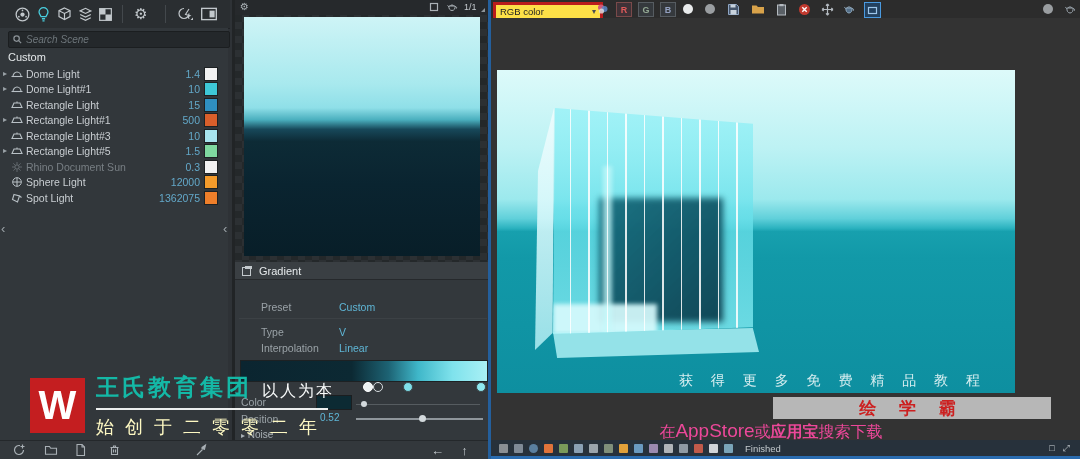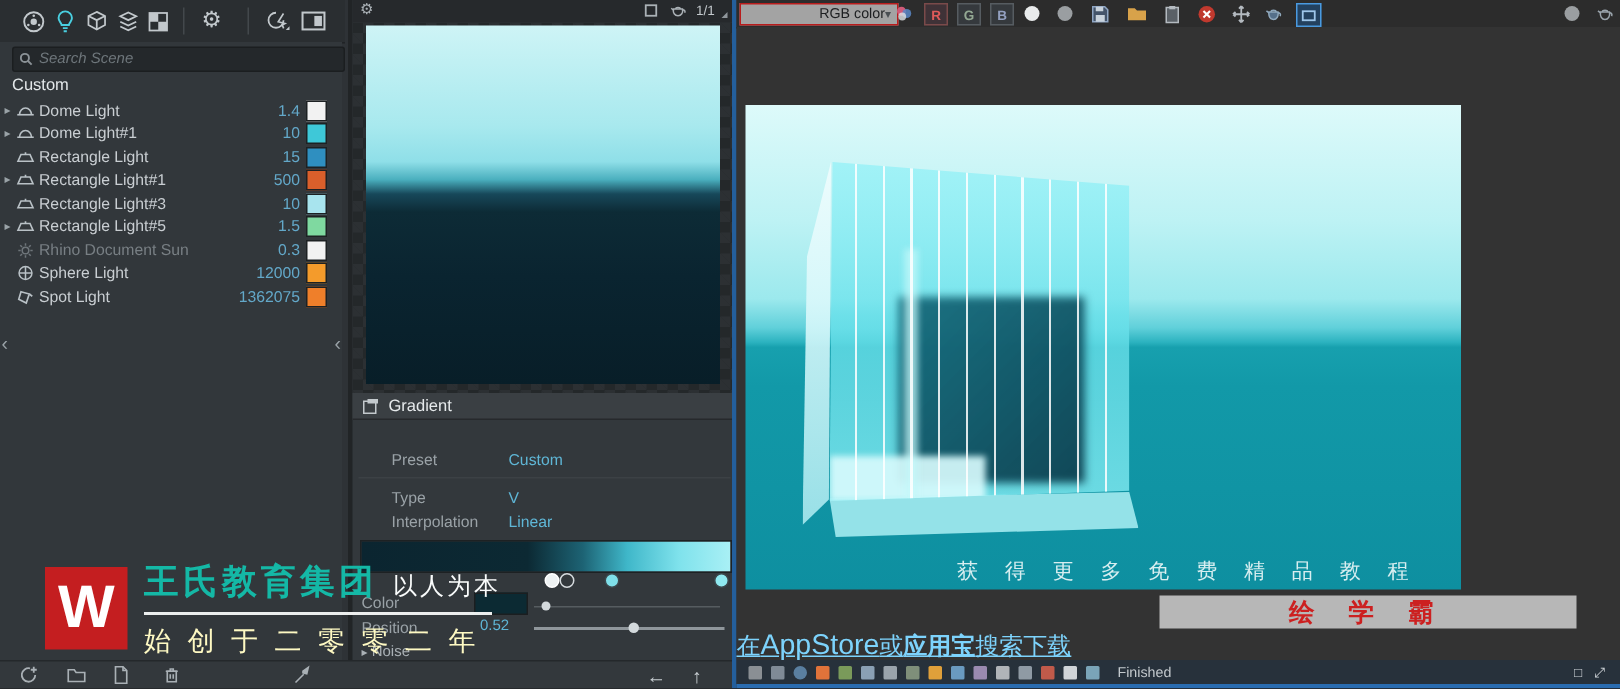--- a/index.html
+++ b/index.html
@@ -54,44 +54,44 @@
   .cyan10{font-size:10px;color:#5fb6d6;}
 
   
   .ae-bottom{left:0;top:440px;width:488px;height:19px;background:#33383c;border-top:1px solid #24282b;}
   .abi{position:absolute;top:2px;width:15px;height:15px;color:#aab1b6;font-size:12px;line-height:15px;text-align:center;}
 
   
   .vfb{left:488px;top:0;width:592px;height:459px;background:#323232;}
   .vfb-blue-left{left:0;top:0;width:3px;height:459px;background:#245f9c;}
   .vfb-toolbar{left:3px;top:0;width:589px;height:18px;background:#2c2c2c;border-bottom:1px solid #232323;}
-  .chan-select{position:absolute;left:2px;top:2px;width:96px;height:13px;background:#a3a3a3;border:1px solid #b91c1c;display:flex;align-items:center;justify-content:flex-end;padding:0 4px;font-size:9.5px;color:#1d1f21;}
+  .chan-select{position:absolute;left:2px;top:2px;width:96px;height:13px;background:#fde047;border:3px solid #b91c1c;display:flex;align-items:center;justify-content:space-between;padding:0 4px;font-size:9.5px;color:#1d1f21;}
   .vbtn{position:absolute;top:2px;width:14px;height:13px;background:#35393d;border:1px solid #565c61;font-size:9px;font-weight:bold;display:flex;align-items:center;justify-content:center;}
   .dot{position:absolute;top:4px;width:10px;height:10px;border-radius:50%;}
   .vicon{position:absolute;top:2px;width:15px;height:14px;display:flex;align-items:center;justify-content:center;}
   .vfb-viewport{left:3px;top:18px;width:589px;height:422px;background:#333333;}
   .render-img{left:6px;top:52px;width:477px;height:323px;overflow:hidden;
-    background:linear-gradient(180deg,#ddfafa 0%,#bdf2f4 24%,#9ce9ed 40%,#60d0da 46%,#2bb2bf 49%,#17a0ae 50%,#1299a8 58%,#0e8fa0 100%);}
+    background:linear-gradient(180deg,#ddfafa 0%,#bdf2f4 24%,#9ce9ed 40%,#60d0da 46%,#2bb2bf 49%,#17a0ae 50%,#1299a8 58%,#0e8fa0 100%);padding-left:41px;}
   .gface{position:absolute;left:56px;top:38px;width:200px;height:226px;
     clip-path:polygon(1% 0%,100% 7%,100% 97%,0% 100%);
     background:linear-gradient(180deg,rgba(158,242,247,.92) 0%,rgba(104,226,236,.72) 45%,rgba(128,234,241,.82) 100%);}
   .gface .lines{position:absolute;inset:0;background:repeating-linear-gradient(90deg,rgba(255,255,255,0) 0 17px,rgba(255,255,255,.85) 17px 18.5px);}
   .ginner{position:absolute;left:46px;top:90px;width:124px;height:124px;background:linear-gradient(135deg,rgba(13,96,114,.85),rgba(9,58,74,.92));filter:blur(3px);}
   .gfloor{position:absolute;left:0px;top:196px;width:104px;height:30px;background:rgba(214,250,252,.92);filter:blur(2px);}
   .gedge{position:absolute;left:50px;top:58px;width:9px;height:168px;background:rgba(196,248,250,.75);filter:blur(2px);}
   .gside{position:absolute;left:38px;top:38px;width:20px;height:242px;
     clip-path:polygon(95% 0%,15% 26%,0% 100%,88% 93%);
     background:linear-gradient(180deg,rgba(238,252,253,.95),rgba(186,243,248,.8));}
   .gbottom{position:absolute;left:56px;top:258px;width:206px;height:30px;
     clip-path:polygon(0% 14%,97% 0%,100% 80%,2% 100%);
     background:rgba(172,240,245,.85);}
   .wm-line1{position:absolute;right:28px;bottom:3px;font-size:14px;letter-spacing:7px;color:#d7eef0;white-space:nowrap;}
   .hx-bar{left:282px;top:379px;width:278px;height:22px;background:#b7b7b7;display:flex;align-items:center;justify-content:center;}
   .hx-bar span{font-size:17px;font-weight:bold;color:#cc2020;letter-spacing:9px;}
-  .wm-line3{left:0;top:402px;width:560px;text-align:left;color:#7dd3fc;font-size:16px;white-space:nowrap;text-decoration:underline;}
+  .wm-line3{left:0;top:402px;width:560px;text-align:center;color:#ec4899;font-size:16px;white-space:nowrap;}
   .wm-line3 .big{font-size:19px;}
   .wm-line3 .bold{font-weight:bold;}
   .vfb-status{left:3px;top:440px;width:589px;height:16px;background:#27313b;display:flex;align-items:center;padding-left:8px;gap:6px;box-sizing:border-box;}
   .sic{width:9px;height:9px;border-radius:1px;}
   .status-txt{font-size:9.5px;color:#c3c9cd;margin-left:6px;}
   .status-right{position:absolute;right:10px;top:443px;display:flex;gap:8px;color:#cfd4d8;font-size:9px;}
   .vfb-blue-bottom{left:3px;top:456px;width:589px;height:3px;background:#2a6cb0;}
 
   
   .wm-logo{left:30px;top:378px;width:55px;height:55px;background:#c41e20;display:flex;align-items:center;justify-content:center;z-index:40;}

